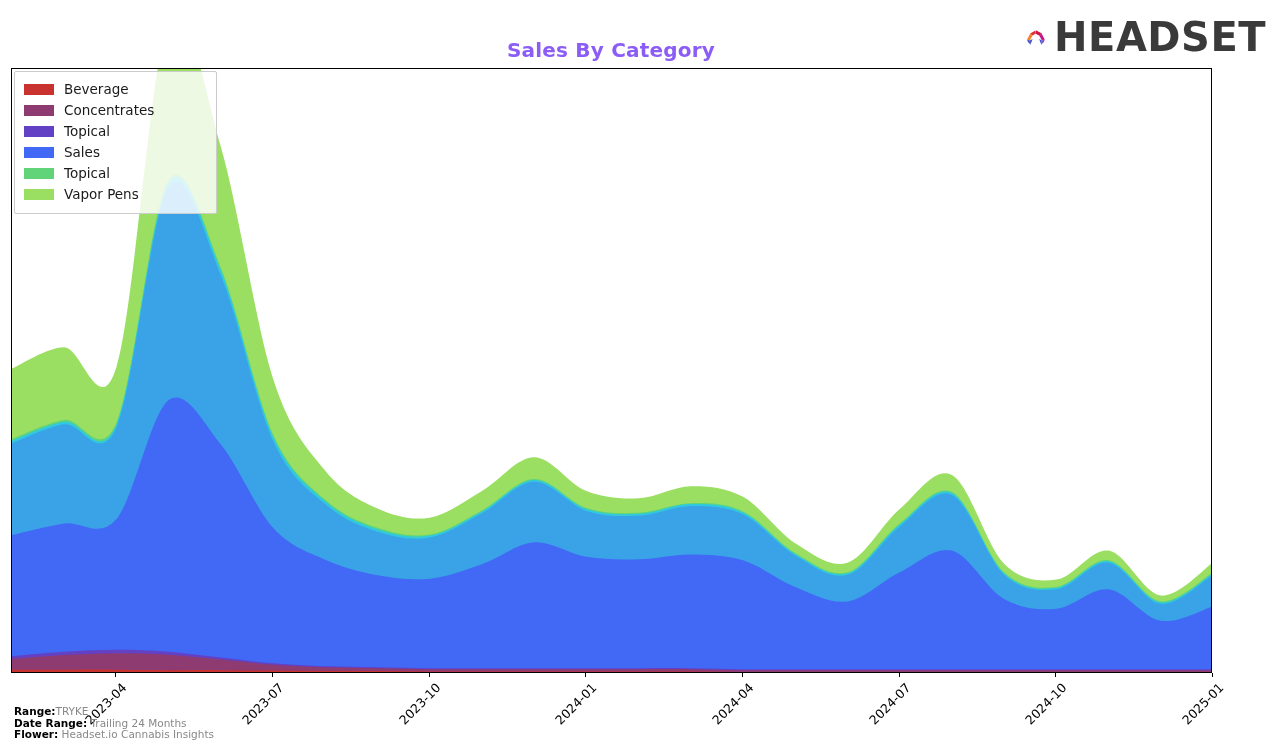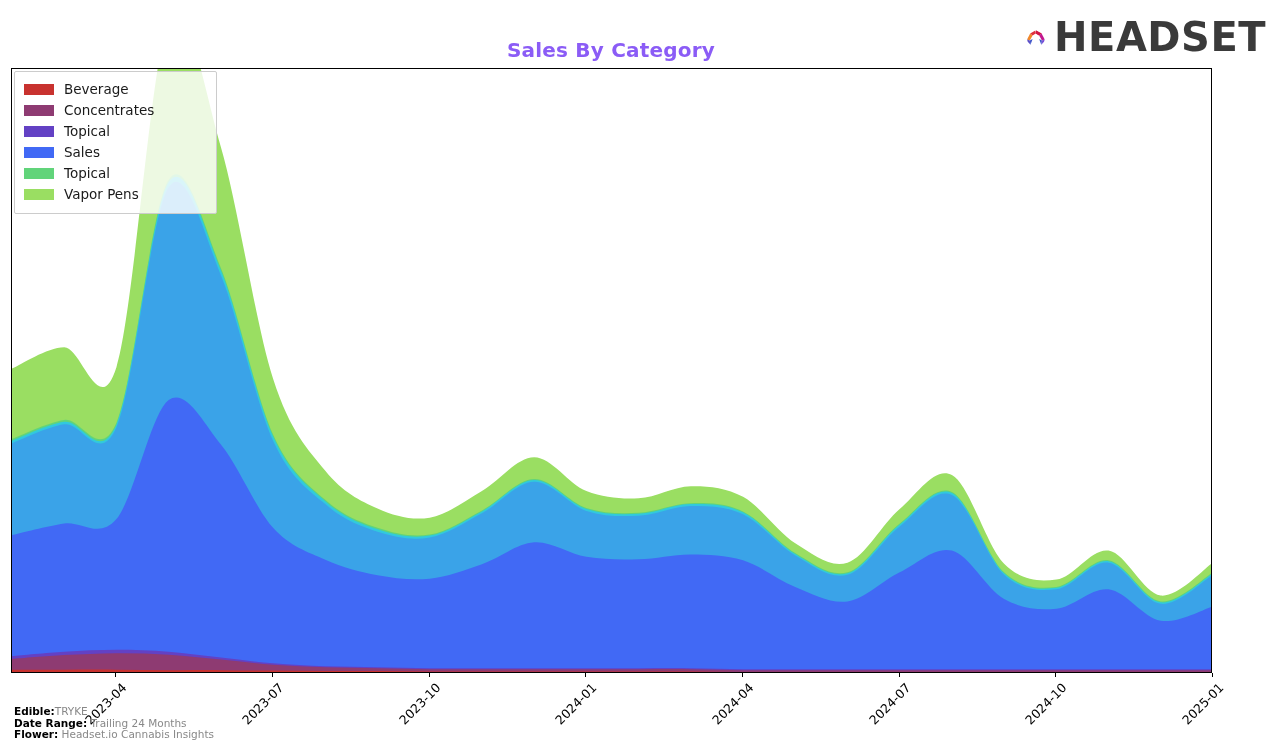--- a/index.html
+++ b/index.html
@@ -208,16 +208,16 @@
     <div class="xtick-label" style="left: 746.043px;">2024-04</div>
     <div class="xtick-mark" style="left: 898.7px;"></div>
     <div class="xtick-label" style="left: 902.696px;">2024-07</div>
     <div class="xtick-mark" style="left: 1055.3px;"></div>
     <div class="xtick-label" style="left: 1059.35px;">2024-10</div>
     <div class="xtick-mark" style="left: 1212px;"></div>
     <div class="xtick-label" style="left: 1216px;">2025-01</div>
   </div>
 
 <div id="chart-footer">
-  <span class="f-line"><span class="f-key">Edible:</span><span class="f-val">TRYKE</span></span>
+  <span class="f-line"><span class="f-key">Range:</span><span class="f-val">TRYKE</span></span>
   <span class="f-line"><span class="f-key">Date Range:</span> <span class="f-val">Trailing 24 Months</span></span>
   <span class="f-line"><span class="f-key">Flower:</span> <span class="f-val">Headset.io Cannabis Insights</span></span>
 </div>
 
 </body></html>

